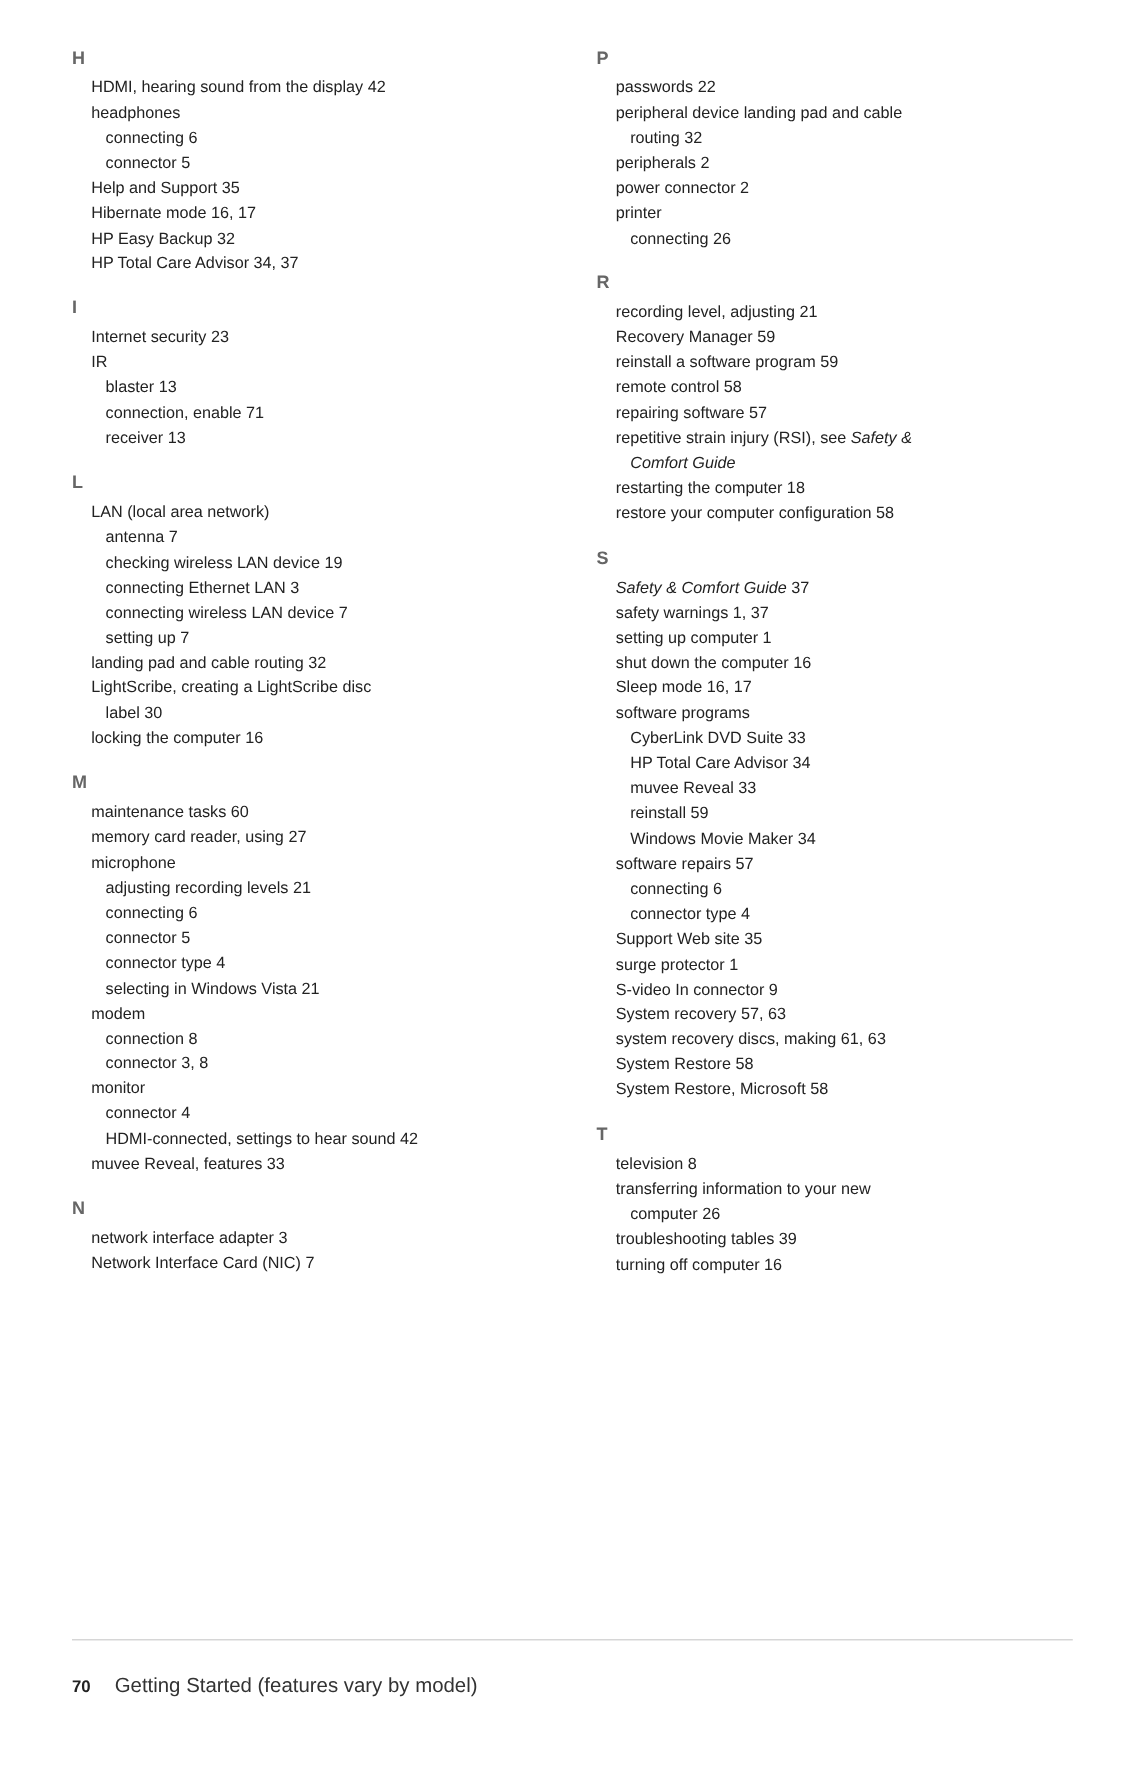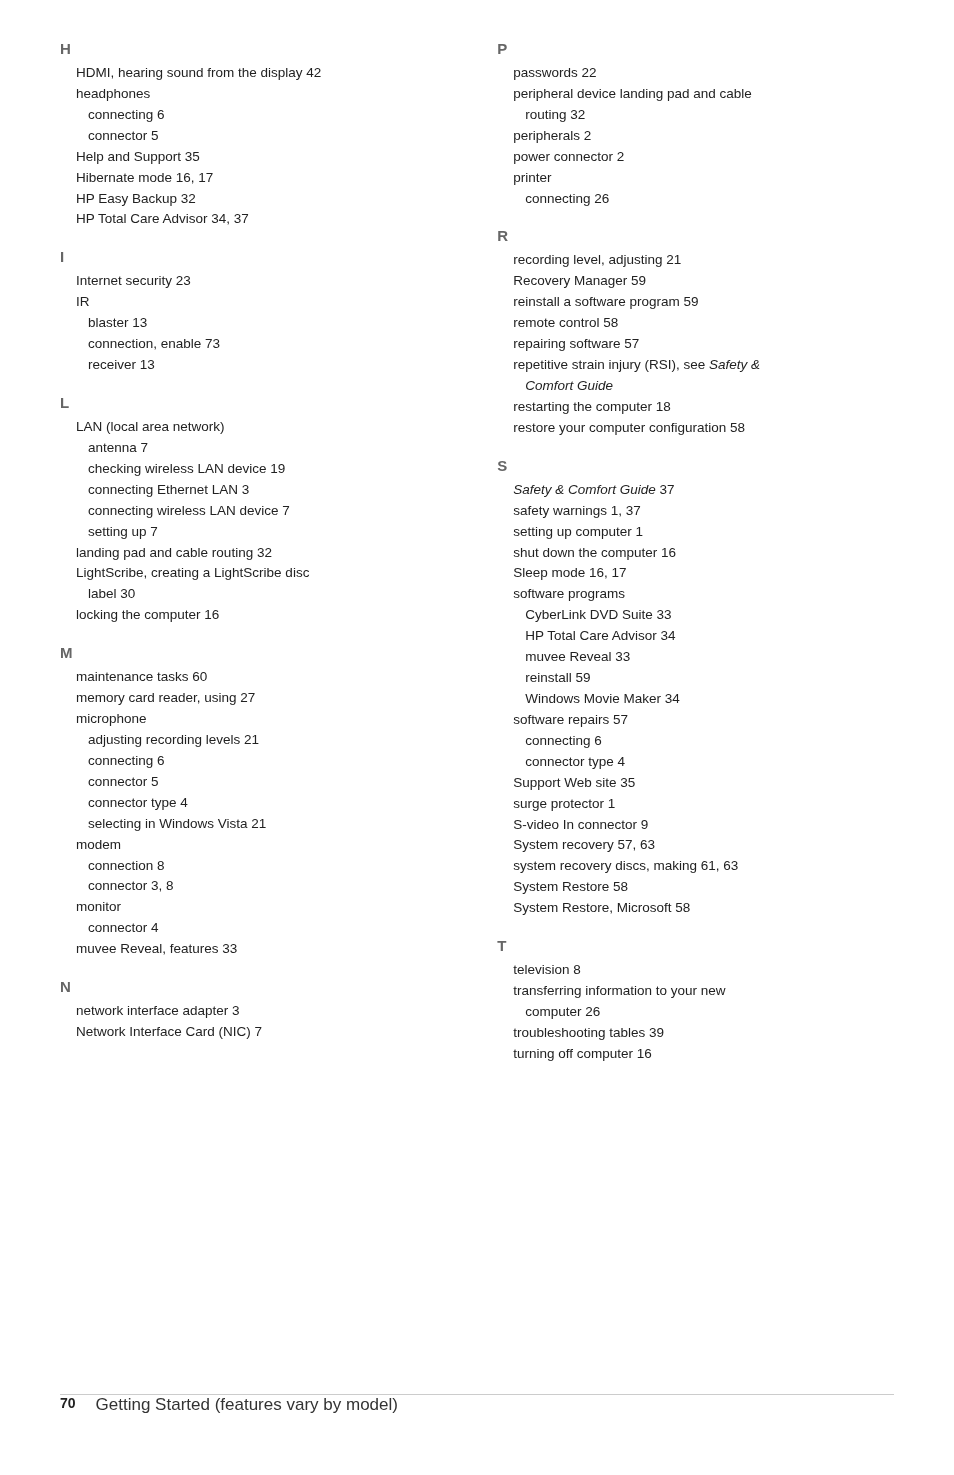--- a/index.html
+++ b/index.html
@@ -64,23 +64,23 @@
       margin-left: 16px;
     }
 
     .index-entry.sub-level {
       margin-left: 28px;
     }
 
     .footer {
       margin-top: 40px;
       border-top: 1px solid #cccccc;
-      padding-top: 0;
+      padding-top: 28px;
       display: flex;
-      align-items: flex-start;
+      align-items: center;
       gap: 20px;
     }
 
     .footer-page-num {
       font-weight: bold;
       font-size: 14px;
     }
 
     .footer-text {
       font-size: 17px;
@@ -105,21 +105,21 @@
         <div class="index-entry top-level">Hibernate mode 16, 17</div>
         <div class="index-entry top-level">HP Easy Backup 32</div>
         <div class="index-entry top-level">HP Total Care Advisor 34, 37</div>
       </div>
 
       <div class="section">
         <div class="section-letter">I</div>
         <div class="index-entry top-level">Internet security 23</div>
         <div class="index-entry top-level">IR</div>
         <div class="index-entry sub-level">blaster 13</div>
-        <div class="index-entry sub-level">connection, enable 73</div>
+        <div class="index-entry sub-level">connection, enable 71</div>
         <div class="index-entry sub-level">receiver 13</div>
       </div>
 
       <div class="section">
         <div class="section-letter">L</div>
         <div class="index-entry top-level">LAN (local area network)</div>
         <div class="index-entry sub-level">antenna 7</div>
         <div class="index-entry sub-level">checking wireless LAN device 19</div>
         <div class="index-entry sub-level">connecting Ethernet LAN 3</div>
         <div class="index-entry sub-level">connecting wireless LAN device 7</div>
@@ -138,20 +138,21 @@
         <div class="index-entry sub-level">adjusting recording levels 21</div>
         <div class="index-entry sub-level">connecting 6</div>
         <div class="index-entry sub-level">connector 5</div>
         <div class="index-entry sub-level">connector type 4</div>
         <div class="index-entry sub-level">selecting in Windows Vista 21</div>
         <div class="index-entry top-level">modem</div>
         <div class="index-entry sub-level">connection 8</div>
         <div class="index-entry sub-level">connector 3, 8</div>
         <div class="index-entry top-level">monitor</div>
         <div class="index-entry sub-level">connector 4</div>
+        <div class="index-entry sub-level">HDMI-connected, settings to hear sound 42</div>
         <div class="index-entry top-level">muvee Reveal, features 33</div>
       </div>
 
       <div class="section">
         <div class="section-letter">N</div>
         <div class="index-entry top-level">network interface adapter 3</div>
         <div class="index-entry top-level">Network Interface Card (NIC) 7</div>
       </div>
 
     </div>

